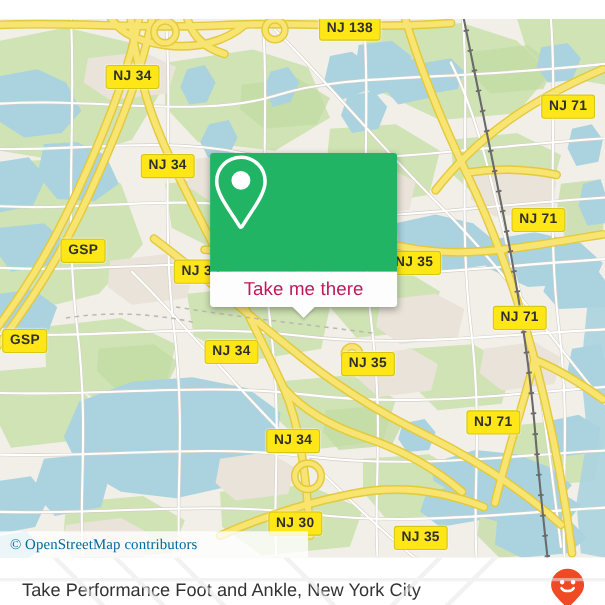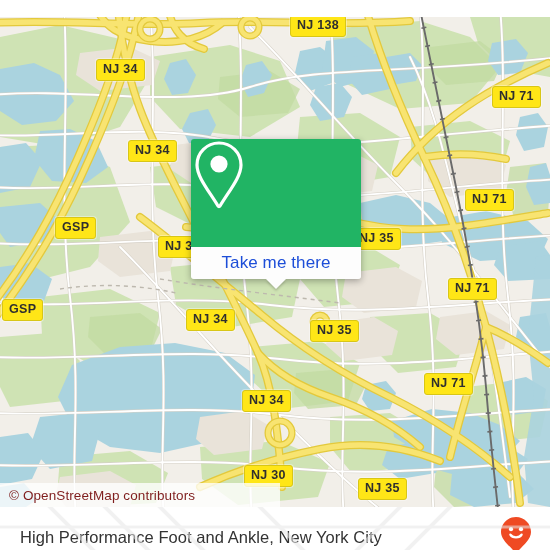--- a/index.html
+++ b/index.html
@@ -16,22 +16,22 @@
   .map svg{position:absolute;left:0;top:0;}
 
   
   .attrib{
     position:absolute;left:0;top:466px;height:24px;width:280px;
     display:flex;align-items:center;
     background:rgba(255,255,255,.78);
     z-index:40;
   }
   .attrib span{
-    font-size:13.5px;color:#7f1d1d;padding-left:9px;letter-spacing:.1px;
-    font-family:Liberation Sans, sans-serif;
+    font-size:13.5px;color:#0369a1;padding-left:9px;letter-spacing:.1px;
+    font-family:Liberation Serif, serif;
   }
 
   
   .shield{
     position:absolute;z-index:25;
     background:#ffe617;
     border:1.6px solid #d8c617;
     border-radius:3px;
     color:#2f2f2f;
     font-size:12.5px;
@@ -59,21 +59,21 @@
     display:flex;align-items:center;justify-content:center;
   }
   .callout-foot{
     background:#fdfdfd;
     height:32px;
     border-radius:0 0 3px 3px;
     display:flex;align-items:center;justify-content:center;
     position:relative;
   }
   .callout-foot .label{
-    font-size:17px;color:#1d4ed8;letter-spacing:.1px;
+    font-size:17px;color:#be185d;letter-spacing:.1px;
     font-family:"Liberation Sans", sans-serif;
   }
   .callout-tail{
     position:absolute;left:50%;bottom:-10px;margin-left:-10px;
     width:0;height:0;
     border-left:10px solid transparent;
     border-right:10px solid transparent;
     border-top:10px solid #fdfdfd;
     filter:drop-shadow(0 2px 1px rgba(0,0,0,.18));
   }
@@ -362,21 +362,21 @@
         <path d="M95,-10 L175,70"></path>
         <path d="M150,-10 L230,70"></path>
         <path d="M250,-10 L330,70"></path>
         <path d="M330,70 L410,-10"></path>
         <path d="M380,70 L460,-10"></path>
         <path d="M-10,20 L560,20" stroke-width="3"></path>
         <path d="M-10,52 L560,52" stroke-width="3"></path>
       </g>
     </svg>
 
-    <div class="title">High Performance Foot and Ankle, New York City</div>
+    <div class="title">Take Performance Foot and Ankle, New York City</div>
 
     <div class="brand">
       <span>
         <svg width="32" height="38" viewBox="0 0 32 38" aria-hidden="true">
           <path d="M16 1 C7.7 1 1 7.7 1 16 C1 24 10 30 15.2 36.6 C15.6 37.1 16.4 37.1 16.8 36.6 C22 30 31 24 31 16 C31 7.7 24.3 1 16 1 Z" fill="#ef4a23"></path>
           <circle cx="11" cy="13.2" r="2.1" fill="#ffffff"></circle>
           <circle cx="21" cy="13.2" r="2.1" fill="#ffffff"></circle>
           <path d="M10.4 18.6 C12.4 22.2 19.6 22.2 21.6 18.6" fill="none" stroke="#ffffff" stroke-width="2.3" stroke-linecap="round"></path>
         </svg>
       </span>

